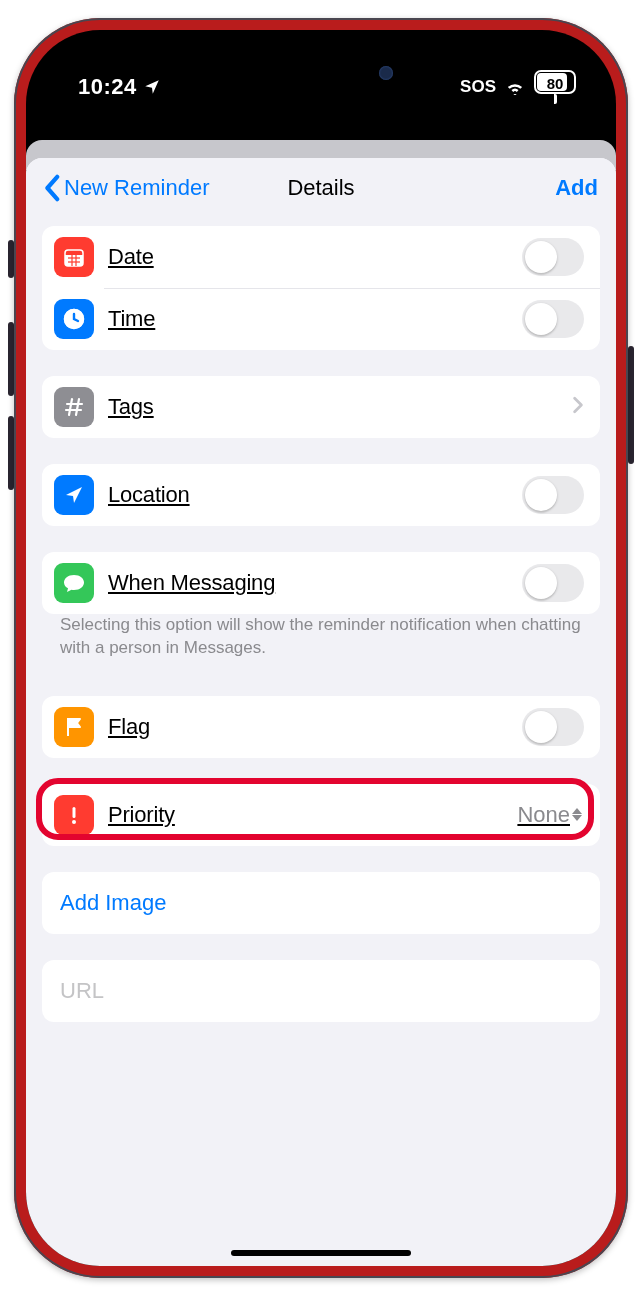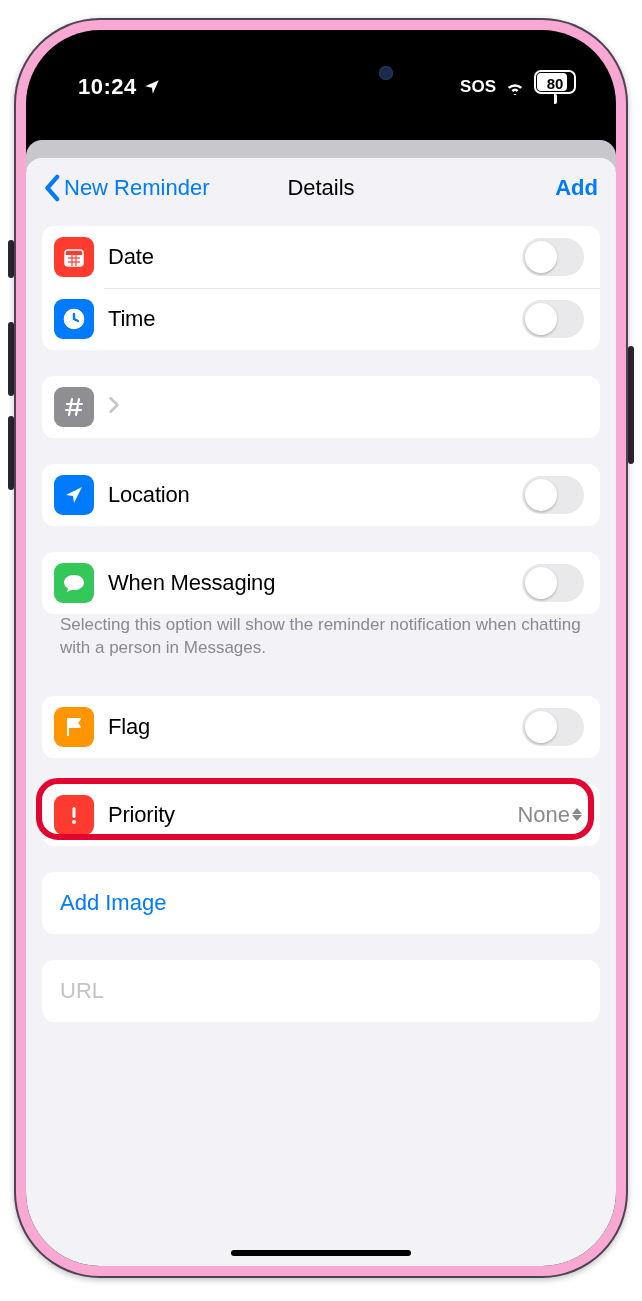--- a/index.html
+++ b/index.html
@@ -7,21 +7,21 @@
     background: #fff;
     font-family: -apple-system, BlinkMacSystemFont, "Segoe UI", Helvetica, Arial, sans-serif;
     width: 642px;
     height: 1301px;
     overflow: hidden;
   }
   .phone-frame {
     position: absolute;
     left: 14px; top: 18px;
     width: 614px; height: 1260px;
-    background: #f9a8d4;
+    background: #b91c1c;
     border-radius: 86px;
     box-shadow: inset 0 0 0 2px #4a4650, 0 2px 6px rgba(0,0,0,0.25);
   }
   .side-btn { position: absolute; background:#2a2530; border-radius:3px; }
   .side-btn.l1 { left:8px; top:240px; width:6px; height:38px; }
   .side-btn.l2 { left:8px; top:322px; width:6px; height:74px; }
   .side-btn.l3 { left:8px; top:416px; width:6px; height:74px; }
   .side-btn.r1 { right:8px; top:346px; width:6px; height:118px; }
   .screen {
     position: absolute;
@@ -88,20 +88,21 @@
     border-radius:12px;
     overflow:hidden;
     margin-bottom:26px;
     box-shadow:none;
   }
   .row{
     display:flex; align-items:center;
     min-height:62px;
     padding:10px 16px 10px 12px;
     position:relative;
+    text-decoration:underline;
   }
   .row + .row::before{
     content:"";
     position:absolute; left:62px; right:0; top:0;
     height:1px; background:#e5e5ea;
   }
   .ricon{
     width:40px; height:40px; border-radius:9px;
     display:flex; align-items:center; justify-content:center;
     flex-shrink:0; margin-right:14px;
@@ -231,20 +232,21 @@
         <div class="group">
           <div class="row">
             <div class="ricon i-gray">
               <svg width="24" height="24" viewBox="0 0 24 24" fill="none" stroke="#fff" stroke-width="2.2" stroke-linecap="round">
                   <line x1="5" y1="9" x2="20" y2="9"></line>
                   <line x1="4" y1="15" x2="19" y2="15"></line>
                   <line x1="10" y1="4" x2="7" y2="20"></line>
                   <line x1="17" y1="4" x2="14" y2="20"></line>
                 </svg>
             </div>
+            <div class="rlabel">Tags</div>
             <span class="chevron">
               <svg width="12" height="18" viewBox="0 0 10 16" fill="none" stroke="#c7c7cc" stroke-width="2.5" stroke-linecap="round" stroke-linejoin="round">
                   <polyline points="2,2 8,8 2,14"></polyline>
                 </svg>
             </span>
           </div>
         </div>
 
         <div class="group">
           <div class="row">

